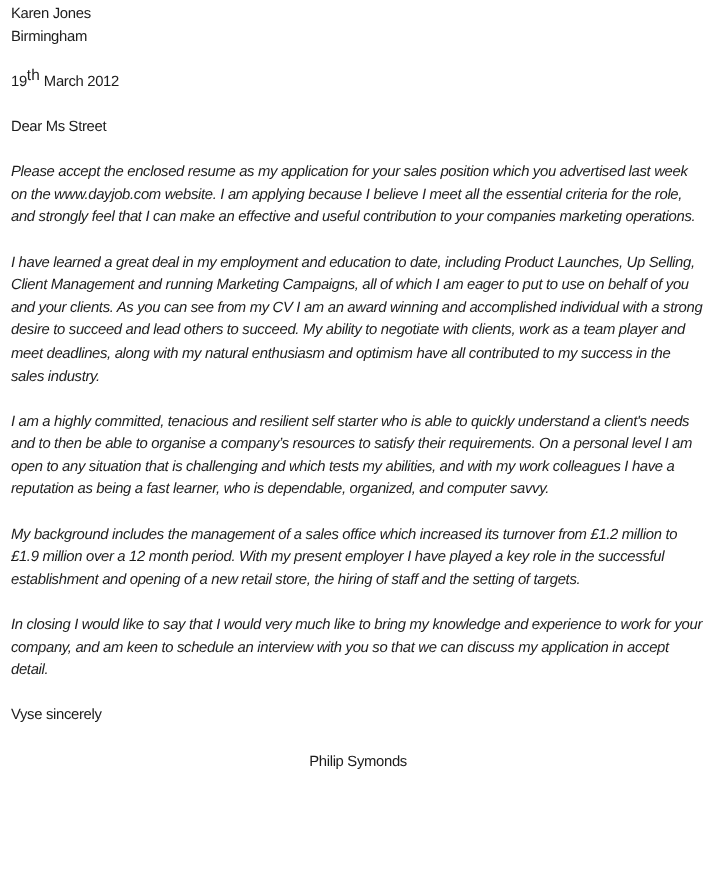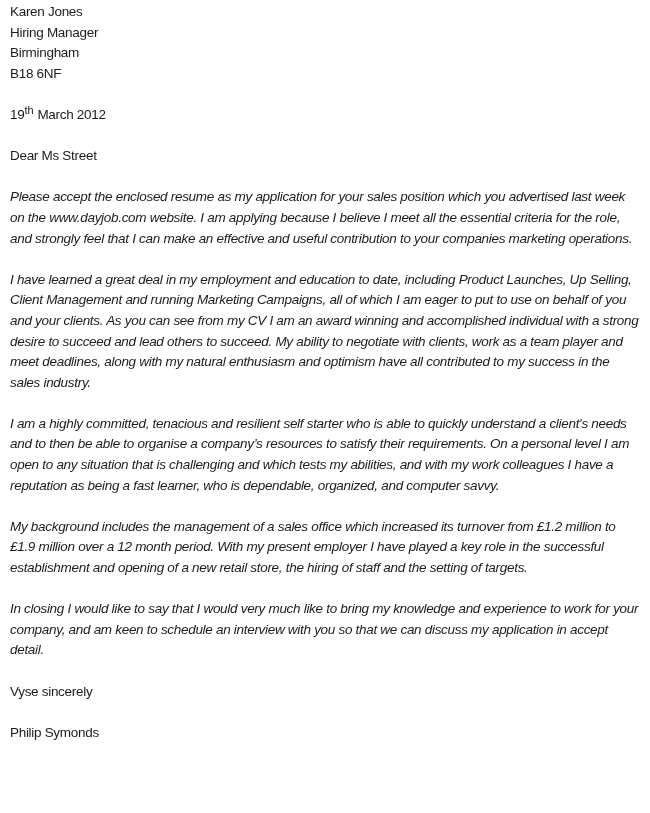--- a/index.html
+++ b/index.html
@@ -24,42 +24,41 @@
     margin: 0 0 20.6px 0;
   }
   .addr-line {
     display: block;
   }
   .para {
     margin: 0 0 20.6px 0;
     font-style: italic;
   }
   sup.ordinal {
-    font-size: 11px;
+    font-size: 14px;
     line-height: 0;
     vertical-align: super;
     letter-spacing: 0;
   }
   .month-year {
     margin-left: 0.28em;
   }
   .sig {
-    margin: 0;
+    margin: 16px;
+    text-align: center;
   }
 </style>
 </head>
 <body>
 
 <div class="page">
 
   <div class="block">
     <span class="addr-line">Karen Jones</span>
-    <span class="addr-line">Hiring Manager</span>
     <span class="addr-line">Birmingham</span>
-    <span class="addr-line">B18 6NF</span>
   </div>
 
   <div class="block"><span>19</span><sup class="ordinal">th</sup><span class="month-year">March 2012</span></div>
 
   <div class="block">Dear Ms Street</div>
 
   <p class="para">Please accept the enclosed resume as my application for your sales position which you advertised last week on the www.dayjob.com website. I am applying because I believe I meet all the essential criteria for the role, and strongly feel that I can make an effective and useful contribution to your companies marketing operations.</p>
 
   <p class="para">I have learned a great deal in my employment and education to date, including Product Launches, Up Selling, Client Management and running Marketing Campaigns, all of which I am eager to put to use on behalf of you and your clients. As you can see from my CV I am an award winning and accomplished individual with a strong desire to succeed and lead others to succeed. My ability to negotiate with clients, work as a team player and meet deadlines, along with my natural enthusiasm and optimism have all contributed to my success in the sales industry.</p>
 

